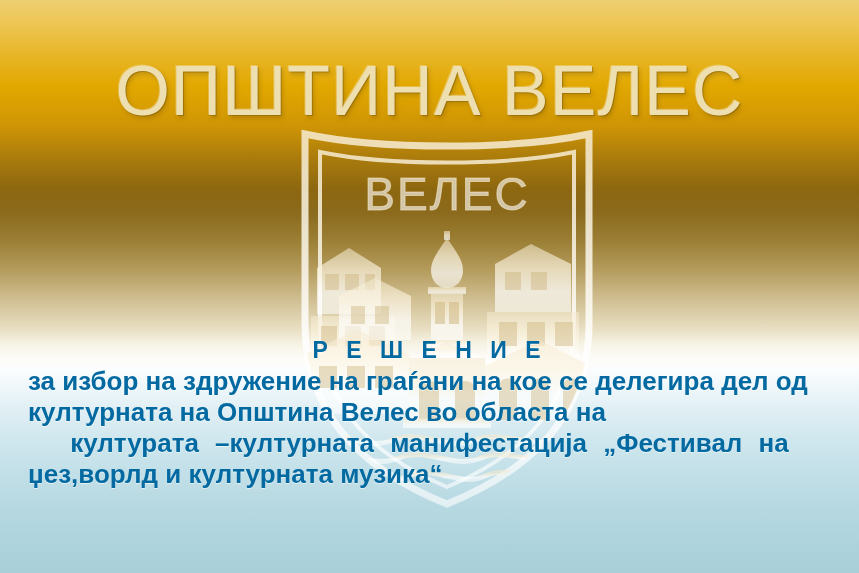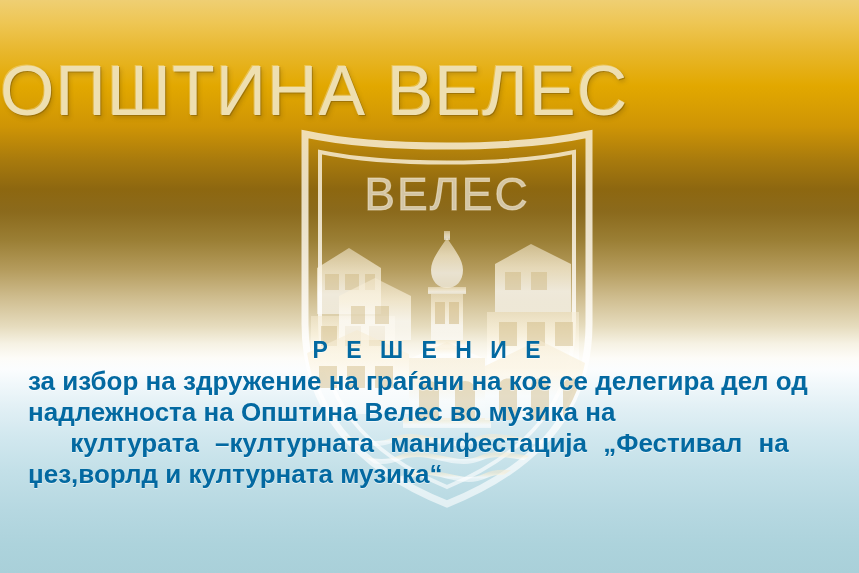--- a/index.html
+++ b/index.html
@@ -53,21 +53,21 @@
     height: 382px;
   }
   .emblem svg { display: block; width: 100%; height: 100%; }
 
   
   .muni-title {
     position: absolute;
     left: 0;
     right: 0;
     top: 56px;
-    text-align: left;
+    text-align: center;
     font-size: 70px;
     line-height: 1;
     font-weight: 400;
     letter-spacing: 1px;
     color: #eedfb0;
     text-shadow:
        1px 1px 0 rgba(120, 86, 10, .45),
       -1px -1px 0 rgba(255, 250, 230, .30),
        2px 3px 4px rgba(110, 80, 10, .30);
     white-space: nowrap;
@@ -200,18 +200,18 @@
         </g>
       </g>
     </svg>
   </div>
 
   <div class="muni-title">ОПШТИНА ВЕЛЕС</div>
 
   <div class="doc-text">
     <div class="doc-heading">Р Е Ш Е Н И Е</div>
     <div class="doc-line">за избор на здружение на граѓани на кое се делегира дел од</div>
-    <div class="doc-line">надлежноста на Општина Велес во музика на</div>
+    <div class="doc-line">културната на Општина Велес во областа на</div>
     <div class="doc-line justified">културата  –културната  манифестација  „Фестивал  на</div>
     <div class="doc-line tight">џез,ворлд и културната музика“</div>
   </div>
 
 </div>
 
 </body></html>

